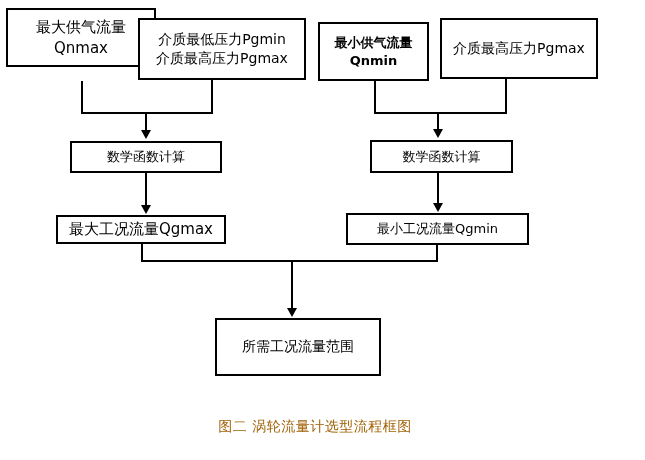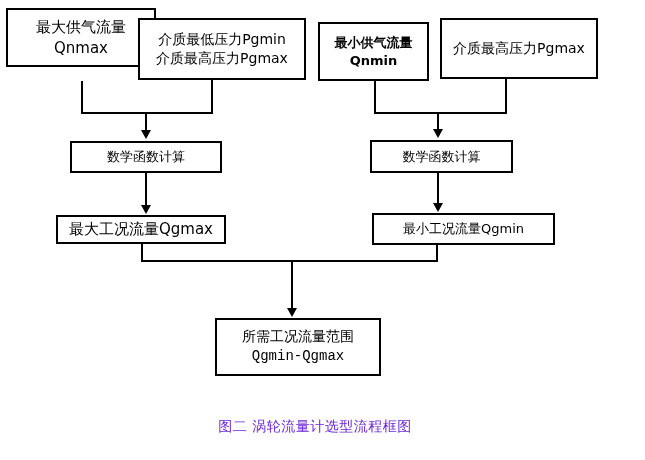--- a/index.html
+++ b/index.html
@@ -36,21 +36,21 @@
   
   #node-qnmax   { left: 6px;   top: 8px;  width: 150px; height: 59px;  font-size: 15px; }
   #node-pgmin   { left: 138px; top: 18px;  width: 168px; height: 62px;  font-size: 14px; }
   #node-qnmin   { left: 318px; top: 22px;  width: 111px; height: 59px;  font-size: 13px; font-weight: bold; }
   #node-pgmax   { left: 440px; top: 18px;  width: 158px; height: 61px;  font-size: 14px; }
   
   #node-calc-left  { left: 70px;  top: 141px; width: 152px; height: 32px; font-size: 13px; }
   #node-calc-right { left: 370px; top: 140px; width: 143px; height: 33px; font-size: 13px; }
   
   #node-qgmax { left: 56px;  top: 215px; width: 170px; height: 29px; font-size: 15px; }
-  #node-qgmin { left: 372px; top: 213px; width: 183px; height: 32px; font-size: 13px; }
+  #node-qgmin { left: 346px; top: 213px; width: 183px; height: 32px; font-size: 13px; }
   
   #node-range { left: 215px; top: 318px; width: 166px; height: 58px; font-size: 14px; font-family: Liberation Mono, monospace; }
 
   
   .vline, .hline {
     position: absolute;
     background: #000000;
     z-index: 1;
   }
   .vline { width: 2px; }
@@ -66,21 +66,21 @@
   }
 
   
   #caption {
     position: absolute;
     left: 0;
     top: 418px;
     width: 630px;
     text-align: center;
     font-size: 14px;
-    color: #6d28d9;
+    color: #a16207;
     letter-spacing: 0.5px;
   }
 </style>
 </head>
 <body>
 
 <div id="canvas">
 
   <div class="node" id="node-qnmax">
     <span class="line1">最大供气流量</span>
@@ -136,18 +136,17 @@
   </div>
 
   <div class="vline" style="left:141px; top:244px; height:18px;"></div>
   <div class="vline" style="left:436px; top:245px; height:17px;"></div>
   <div class="hline" style="left:141px; top:260px; width:297px;"></div>
   <div class="vline" style="left:291px; top:260px; height:50px;"></div>
   <div class="arrowhead" style="left:287px; top:308px;"></div>
 
   <div class="node" id="node-range">
     <span class="line1">所需工况流量范围</span>
-    <span class="line2">Qgmin-Qgmax</span>
   </div>
 
   <div id="caption">图二  涡轮流量计选型流程框图</div>
 
 </div>
 
 </body></html>

